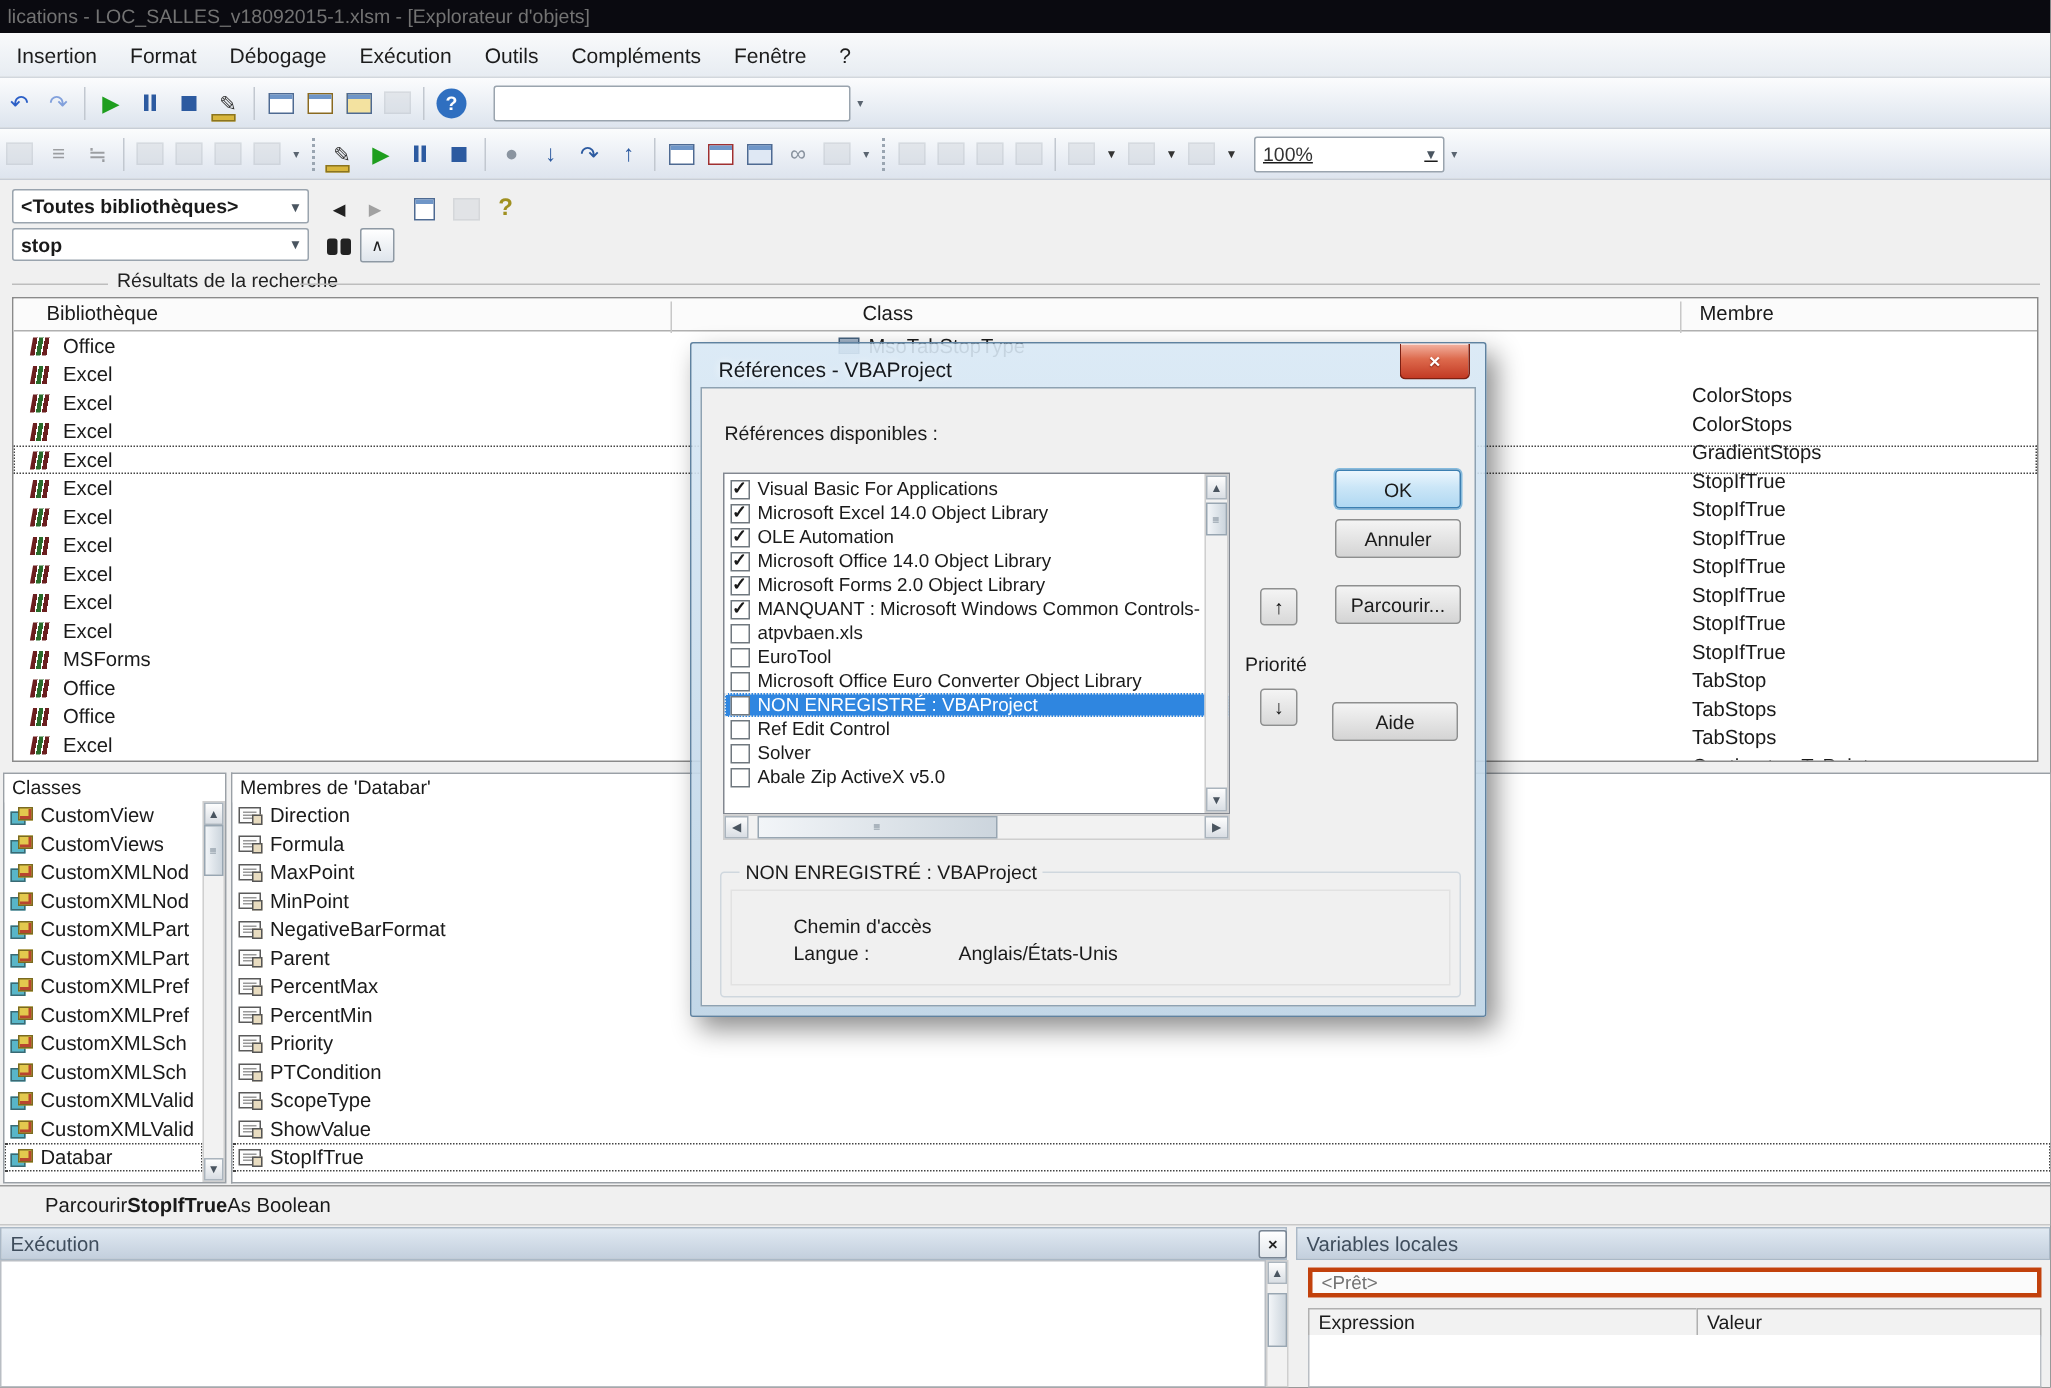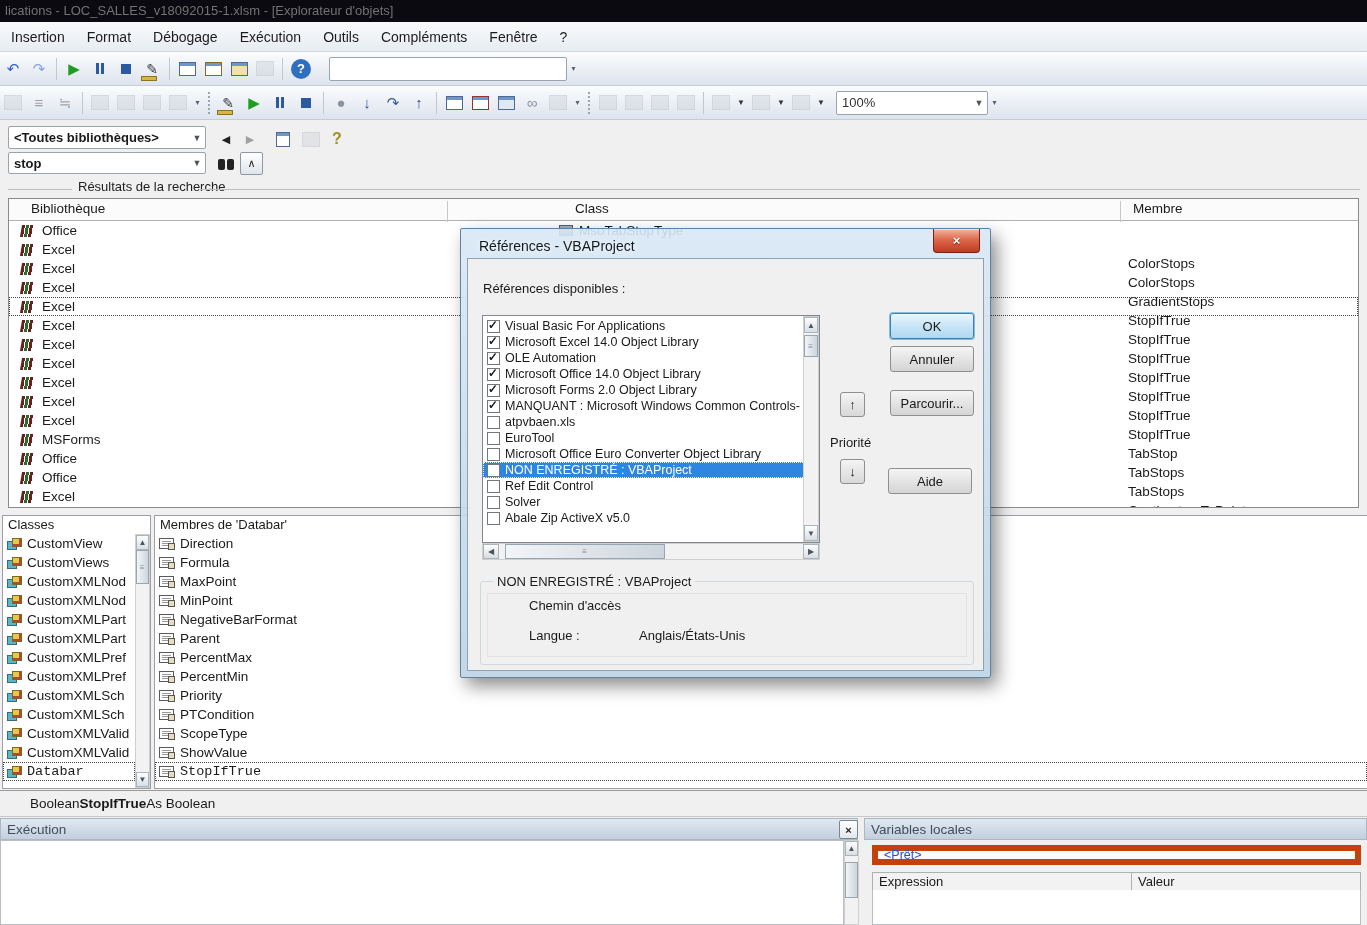--- a/index.html
+++ b/index.html
@@ -63,21 +63,21 @@
   .pi::after{content:"";position:absolute;right:-2px;bottom:-2px;width:5px;height:5px;background:#e8dcc0;border:1px solid #555;}
   .mi.none{visibility:hidden;width:15px;margin-right:6px;}
   .ci{width:14px;height:11px;flex:none;margin-right:6px;}
   .ci.enum{background:linear-gradient(#a7b8cc,#6f8aa6);border:1px solid #44617e;box-sizing:border-box;}
   .ci.none{visibility:hidden;}
 
   
   .panel-box{background:#fff;border:1px solid #9aa0a6;box-sizing:border-box;overflow:hidden;}
   .panel-hd{height:18px;font-size:13px;padding:1px 0 0 5px;background:#fff;}
   .li-row{height:19px;display:flex;align-items:center;font-size:13.5px;white-space:nowrap;padding-left:4px;}
-  .li-row.selected{outline:1px dotted #444;outline-offset:-1px;font-family:Liberation Mono, monospace;}
+  .li-row.selected{outline:1px dotted #444;outline-offset:-1px;}
   .cls-icon{width:15px;height:12px;flex:none;margin-right:5px;position:relative;}
   .cls-icon::before{content:"";position:absolute;left:0;bottom:0;width:8px;height:7px;background:#58b6c8;border:1px solid #3a6a74;}
   .cls-icon::after{content:"";position:absolute;right:0;top:0;width:8px;height:7px;background:#e3c94e;border:1px solid #7a6a20;box-shadow:inset -2px -2px 0 #b8452f;}
   
   .sb{background:#f2f2f2;border:1px solid #cfcfcf;box-sizing:border-box;position:absolute;}
   .sb-btn{background:linear-gradient(#fdfdfd,#d9dee4);border:1px solid #aab4bd;color:#4a5560;
           display:flex;align-items:center;justify-content:center;font-size:8px;box-sizing:border-box;}
   .sb-thumb{background:linear-gradient(90deg,#f2f5f8,#ccd5dd);border:1px solid #98a6b2;box-sizing:border-box;
             display:flex;align-items:center;justify-content:center;color:#7a8894;font-size:8px;letter-spacing:1px;}
 
@@ -85,21 +85,21 @@
   #detail{left:0;top:790px;width:1367px;height:27px;background:#f0f0f0;border-top:1px solid #9a9a9a;
           font-size:13.5px;display:flex;align-items:center;padding-left:30px;box-sizing:border-box;border-bottom:1px solid #c8c8c8;}
   #detail b{font-weight:bold;}
 
   
   .panel-title{background:linear-gradient(#e0e9f2,#c3cfdd);border:1px solid #aab8c6;color:#3f4d5c;
                font-size:13.5px;height:22px;display:flex;align-items:center;padding-left:6px;box-sizing:border-box;}
   .xbtn{width:17px;height:17px;background:linear-gradient(#fff,#e3e7ec);border:1px solid #7a8694;
         display:flex;align-items:center;justify-content:center;font-size:11px;font-weight:bold;color:#222;border-radius:2px;}
   .white-body{background:#fff;border:1px solid #b9bec4;box-sizing:border-box;}
-  .status-box{background:#fbfbfb;border:6px solid #c2410c;color:#1d4ed8;font-size:12.5px;
+  .status-box{background:#fbfbfb;border:3px solid #c2410c;color:#737373;font-size:12.5px;
               display:flex;align-items:center;padding-left:6px;box-sizing:border-box;}
   .tbl-hd{display:flex;font-size:13px;}
   .tbl-hd .cell{background:#f2f2f2;border:1px solid #b0b0b0;border-right:none;height:19px;display:flex;
                 align-items:center;padding-left:6px;box-sizing:border-box;}
   .tbl-hd .cell:last-child{border-right:1px solid #b0b0b0;}
 
   
   #dialog{left:460px;top:228px;width:531px;height:450px;
           background:linear-gradient(rgba(216,232,245,.9),rgba(188,211,229,.9));
           border:1px solid #5f82a0;border-radius:2px;box-shadow:6px 8px 18px rgba(0,0,0,.45);
@@ -254,21 +254,21 @@
       </span>
     <span class="tbtn" style="width:14px;font-size:8px;color:#333;">▼</span>
     <span class="tbtn dim">
         <span class="gicon"></span>
       </span>
     <span class="tbtn" style="width:14px;font-size:8px;color:#333;">▼</span>
     <span class="tbtn dim">
         <span class="gicon"></span>
       </span>
     <span class="tbtn" style="width:14px;font-size:8px;color:#333;">▼</span>
-    <span class="combo" style="width:152px;height:24px;margin-left:8px;">
+    <span class="combo" style="width:127px;height:24px;margin-left:8px;text-decoration:underline;">
       <span class="val" style="font-weight:normal;color:#333;">100%</span>
       <span class="drop">▼</span>
     </span>
     <span class="overflow">▾</span>
   </div>
 
   <div class="abs combo" style="left:8px;top:126px;width:198px;height:23px;">
     <span class="val">&lt;Toutes bibliothèques&gt;</span>
     <span class="drop">▼</span>
   </div>
@@ -673,21 +673,21 @@
         </div>
 
         <div class="li-row selected">
           <span class="pi"></span>
           <span>StopIfTrue</span>
         </div>
       </div>
   </div>
 
   <div class="abs" id="detail">
-    <span>Boolean </span>
+    <span>Parcourir </span>
     <b>StopIfTrue</b>
     <span> As Boolean</span>
   </div>
 
   <div class="abs panel-title" style="left:0;top:818px;width:858px;">
     <span>Exécution</span>
   </div>
   <span class="abs xbtn" style="left:839px;top:820px;">×</span>
   <div class="abs white-body" style="left:0;top:840px;width:844px;height:85px;"></div>
   <div class="abs sb" style="left:844px;top:840px;width:15px;height:85px;">
@@ -798,20 +798,20 @@
       <span class="dlg-btn" style="left:422px;top:56px;">Annuler</span>
       <span class="dlg-btn" style="left:422px;top:100px;">Parcourir...</span>
       <span class="arrow-btn" style="left:372px;top:133px;">↑</span>
       <span class="dlg-text" style="left:362px;top:176px;">Priorité</span>
       <span class="arrow-btn" style="left:372px;top:200px;">↓</span>
       <span class="dlg-btn" style="left:420px;top:178px;">Aide</span>
 
       <div class="groupbox" style="left:12px;top:322px;width:492px;height:82px;">
         <span class="gb-label">NON ENREGISTRÉ : VBAProject</span>
         <div class="innerbox" style="left:6px;top:11px;width:478px;height:62px;"></div>
-        <span class="dlg-text" style="left:48px;top:16px;">Chemin d'accès</span>
+        <span class="dlg-text" style="left:48px;top:28px;">Chemin d'accès</span>
         <span class="dlg-text" style="left:48px;top:46px;">Langue :</span>
         <span class="dlg-text" style="left:158px;top:46px;">Anglais/États-Unis</span>
       </div>
     </div>
   </div>
 
 </div>
 
 </body></html>

